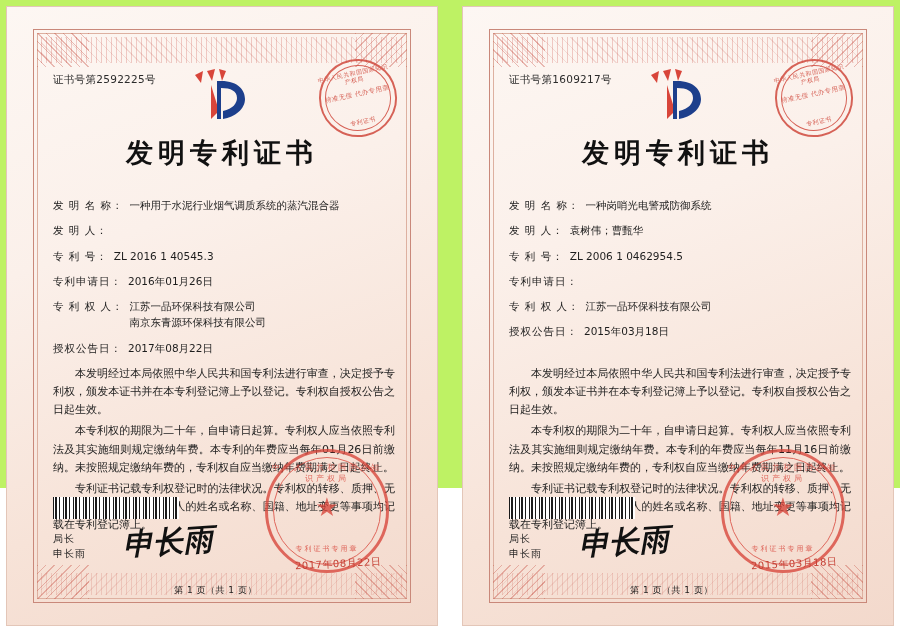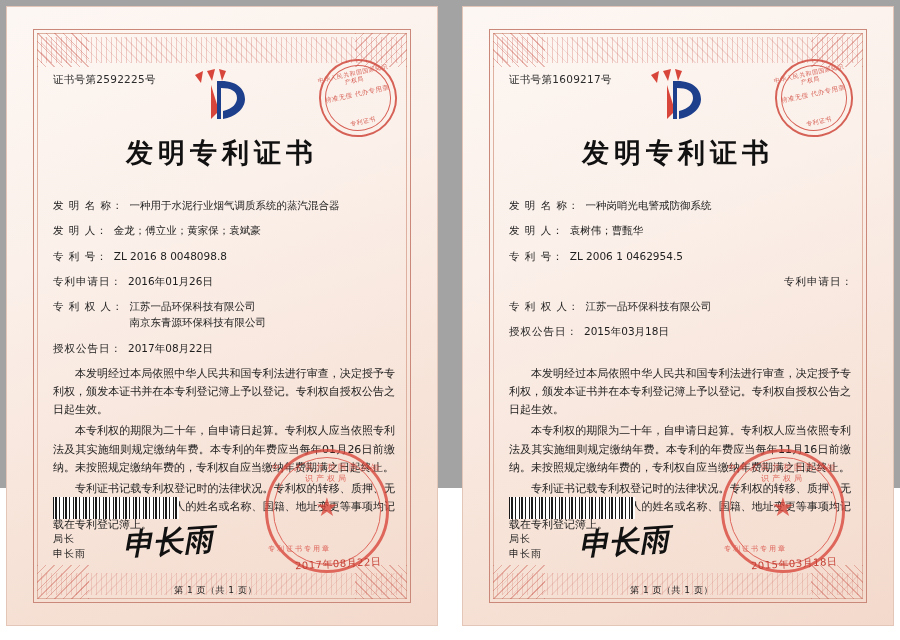--- a/index.html
+++ b/index.html
@@ -12,21 +12,21 @@
   }
   .page {
     position: relative;
     width: 900px;
     height: 488px;
     display: flex;
     justify-content: space-between;
     align-items: flex-start;
     box-sizing: border-box;
     padding: 6px 6px;
-    background: #a3a3a3;
+    background: #bef264;
   }
   .certificate {
     position: relative;
     width: 432px;
     height: 620px;
     box-sizing: border-box;
     background: linear-gradient(160deg, #fdf7f3 0%, #fbf0ea 35%, #f7e3d8 70%, #f3d9cc 100%);
     border: 1px solid #e3c6b8;
     overflow: hidden;
   }
@@ -149,21 +149,20 @@
     right: 40px;
     top: 190px;
     font-size: 10.5px;
     color: #1d1d1d;
     line-height: 1.55;
   }
   .field-row {
     display: flex;
     margin-bottom: 9px;
     align-items: flex-start;
-    justify-content: flex-end;
   }
   .field-label {
     flex: 0 0 auto;
     white-space: nowrap;
     letter-spacing: 1px;
   }
   .field-value {
     flex: 1 1 auto;
     padding-left: 6px;
   }
@@ -252,20 +251,21 @@
     top: 10px;
     text-align: center;
     font-size: 8px;
     color: #d8453a;
     letter-spacing: 3px;
   }
   .big-seal-sub {
     position: absolute;
     left: 0; right: 0;
     bottom: 16px;
+    text-align: center;
     font-size: 7px;
     color: #d8453a;
     letter-spacing: 2px;
     margin-top: 8px;
   }
   .seal-date {
     position: absolute;
     right: 56px;
     bottom: 54px;
     font-size: 10px;
@@ -332,25 +332,24 @@
 
     <div class="cert-title">发明专利证书</div>
 
     <div class="fields">
       <div class="field-row">
         <span class="field-label">发 明 名 称：</span>
         <span class="field-value">一种用于水泥行业烟气调质系统的蒸汽混合器</span>
       </div>
       <div class="field-row">
         <span class="field-label">发 明 人：</span>
-        <span class="field-value">金龙；傅立业；黄家保；袁斌豪</span>
       </div>
       <div class="field-row">
         <span class="field-label">专 利 号：</span>
-        <span class="field-value">ZL 2016 8 0048098.8</span>
+        <span class="field-value">ZL 2016 1 40545.3</span>
       </div>
       <div class="field-row">
         <span class="field-label">专利申请日：</span>
         <span class="field-value">2016年01月26日</span>
       </div>
       <div class="field-row">
         <span class="field-label">专 利 权 人：</span>
         <span class="field-value">
           <span>江苏一品环保科技有限公司</span>
           <span class="line2">南京东青源环保科技有限公司</span>

